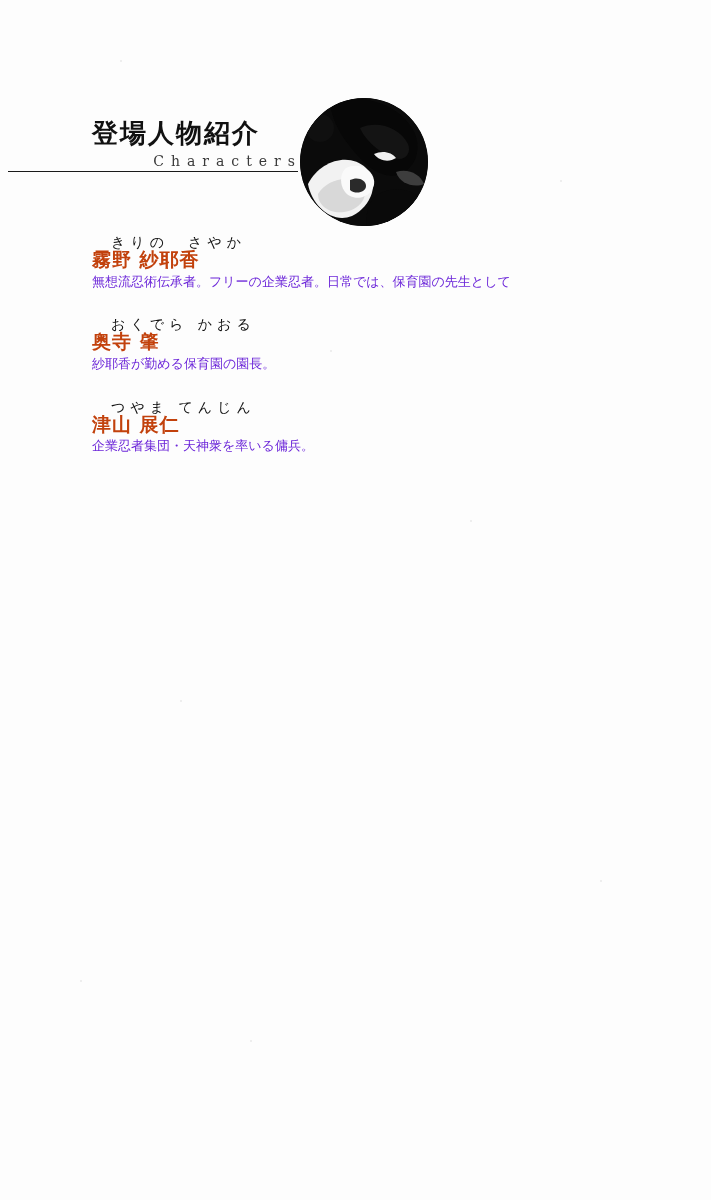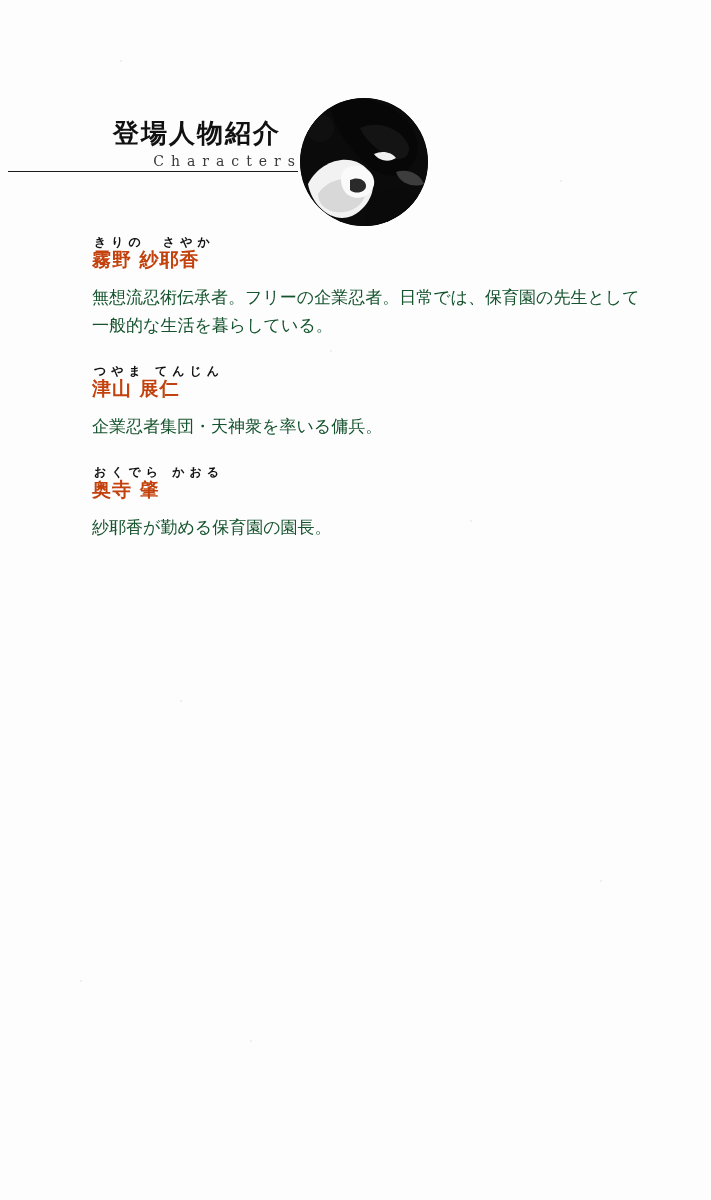--- a/index.html
+++ b/index.html
@@ -45,21 +45,20 @@
     width: 210px;
   }
   .title-jp {
     font-family: "DejaVu Serif", "Liberation Serif", serif;
     font-weight: bold;
     font-size: 26px;
     letter-spacing: 2px;
     color: #111111;
     line-height: 1.05;
     white-space: nowrap;
-    text-align: center;
   }
   .title-en {
     margin-top: 6px;
     font-family: "DejaVu Serif", "Liberation Serif", serif;
     font-size: 14px;
     letter-spacing: 7px;
     color: #3a3a3a;
     white-space: nowrap;
     text-align: right;
   }
@@ -84,43 +83,43 @@
     position: absolute;
     left: 92px;
     top: 236px;
     width: 500px;
   }
   .char {
     margin-bottom: 26px;
   }
   .furigana {
     font-family: "DejaVu Sans", "Liberation Sans", sans-serif;
-    font-size: 12px;
-    font-weight: bold;
+    font-size: 14px;
+    font-weight: normal;
     letter-spacing: 5px;
     color: #111111;
     height: 12px;
     line-height: 12px;
-    margin-left: 2px;
+    margin-left: 19px;
   }
   .char-name {
     font-family: "DejaVu Serif", "Liberation Serif", serif;
     font-weight: bold;
     font-size: 19px;
     letter-spacing: 1px;
     color: #c2410c;
     line-height: 1.15;
     margin-top: 1px;
   }
   .char-desc {
     font-family: "DejaVu Sans", "Liberation Sans", sans-serif;
-    font-size: 17px;
+    font-size: 13px;
     line-height: 1.65;
-    color: #14532d;
-    margin-top: 12px;
+    color: #6d28d9;
+    margin-top: 0;
     max-width: 460px;
   }
   .char-desc .line {
     display: block;
     white-space: nowrap;
   }
 
   
   .speckle {
     position: absolute;
@@ -182,34 +181,33 @@
     </svg>
   </div>
 
   <div class="characters">
 
     <div class="char">
       <div class="furigana">きりの　さやか</div>
       <div class="char-name">霧野 紗耶香</div>
       <div class="char-desc">
         <span class="line">無想流忍術伝承者。フリーの企業忍者。日常では、保育園の先生として</span>
-        <span class="line">一般的な生活を暮らしている。</span>
+      </div>
+    </div>
+
+    <div class="char">
+      <div class="furigana">おくでら かおる</div>
+      <div class="char-name">奥寺 肇</div>
+      <div class="char-desc">
+        <span class="line">紗耶香が勤める保育園の園長。</span>
       </div>
     </div>
 
     <div class="char">
       <div class="furigana">つやま てんじん</div>
       <div class="char-name">津山 展仁</div>
       <div class="char-desc">
         <span class="line">企業忍者集団・天神衆を率いる傭兵。</span>
       </div>
     </div>
 
-    <div class="char">
-      <div class="furigana">おくでら かおる</div>
-      <div class="char-name">奥寺 肇</div>
-      <div class="char-desc">
-        <span class="line">紗耶香が勤める保育園の園長。</span>
-      </div>
-    </div>
-
   </div>
 </div>
 
 </body></html>

